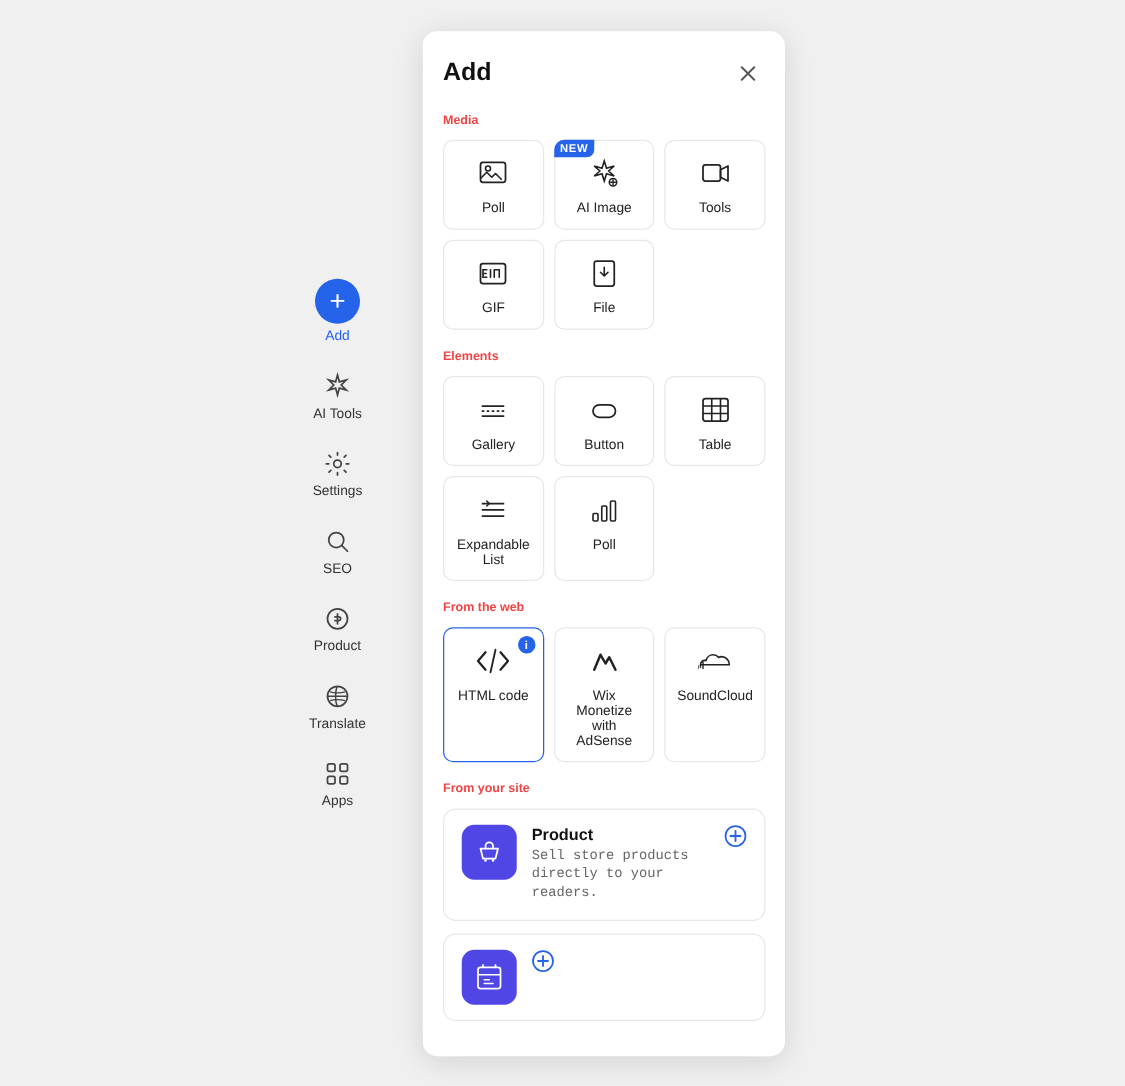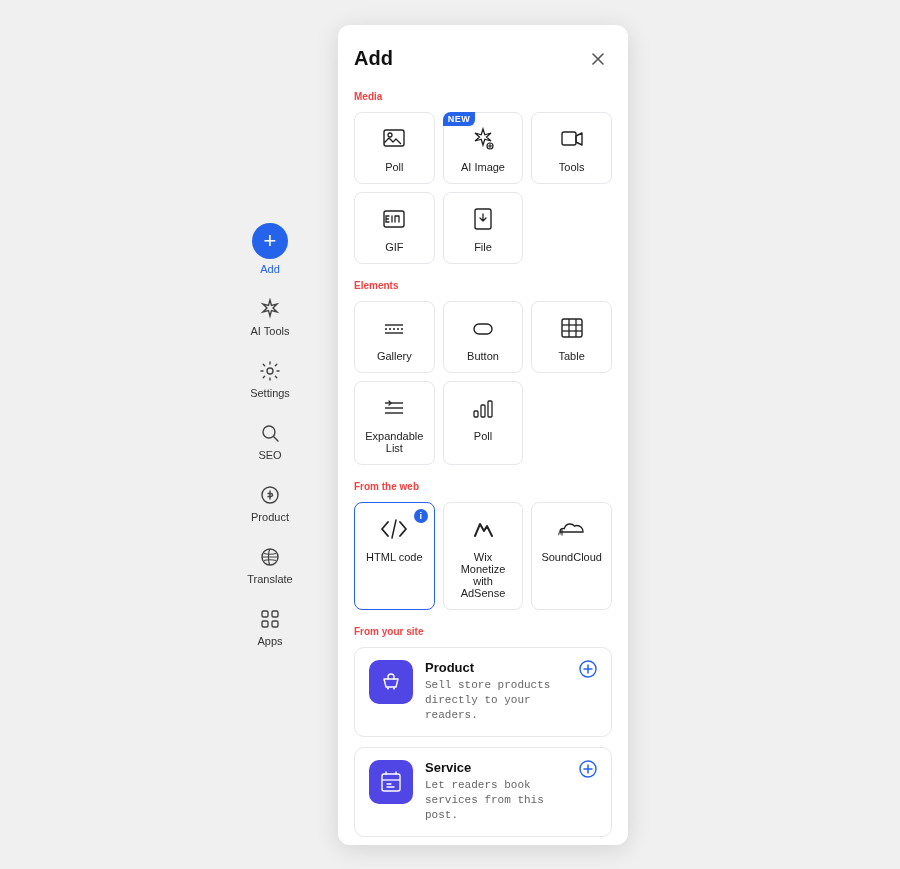--- a/index.html
+++ b/index.html
@@ -496,24 +496,20 @@
 
       <div class="site-item">
         <div class="site-icon blue">
           <svg width="26" height="26" viewBox="0 0 26 26" fill="none">
             <rect x="4" y="5" width="18" height="17" rx="2" stroke="white" stroke-width="1.4" fill="none"></rect>
             <path d="M8 5V3M18 5V3" stroke="white" stroke-width="1.4" stroke-linecap="round"></path>
             <path d="M4 11h18" stroke="white" stroke-width="1.3"></path>
             <path d="M9 15h4M9 18h7" stroke="white" stroke-width="1.3" stroke-linecap="round"></path>
           </svg>
         </div>
-        <div class="site-item-text">
-          <div class="site-item-title">Service</div>
-          <div class="site-item-desc">Let readers book services from this post.</div>
-        </div>
         <div class="site-item-add">
           <svg width="18" height="18" viewBox="0 0 18 18" fill="none">
             <circle cx="9" cy="9" r="8" stroke="#2563eb" stroke-width="1.4"></circle>
             <path d="M9 5v8M5 9h8" stroke="#2563eb" stroke-width="1.5" stroke-linecap="round"></path>
           </svg>
         </div>
       </div>
     </div>
   </div>
 </div>

